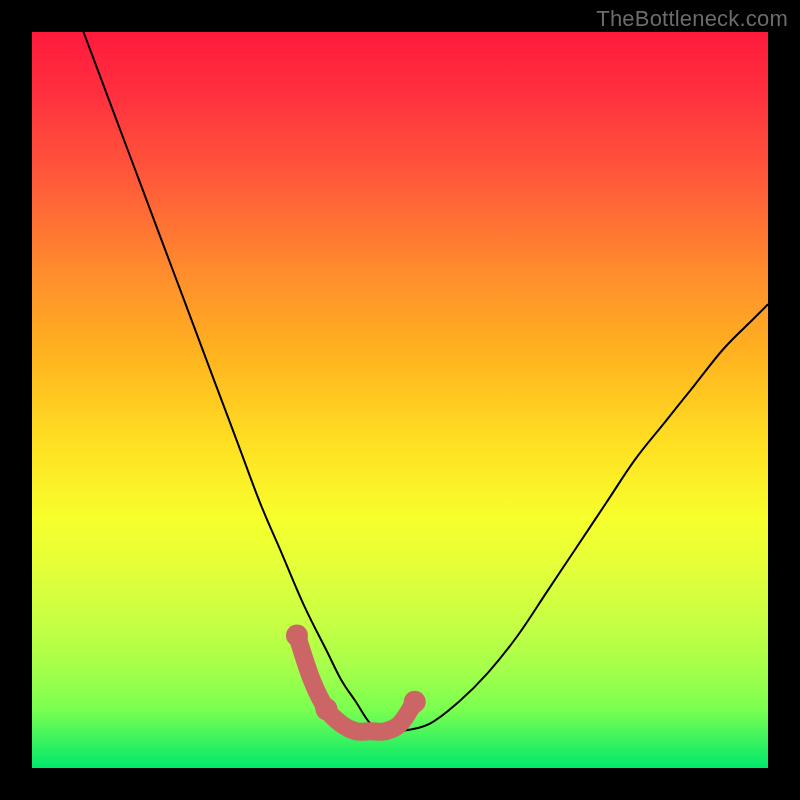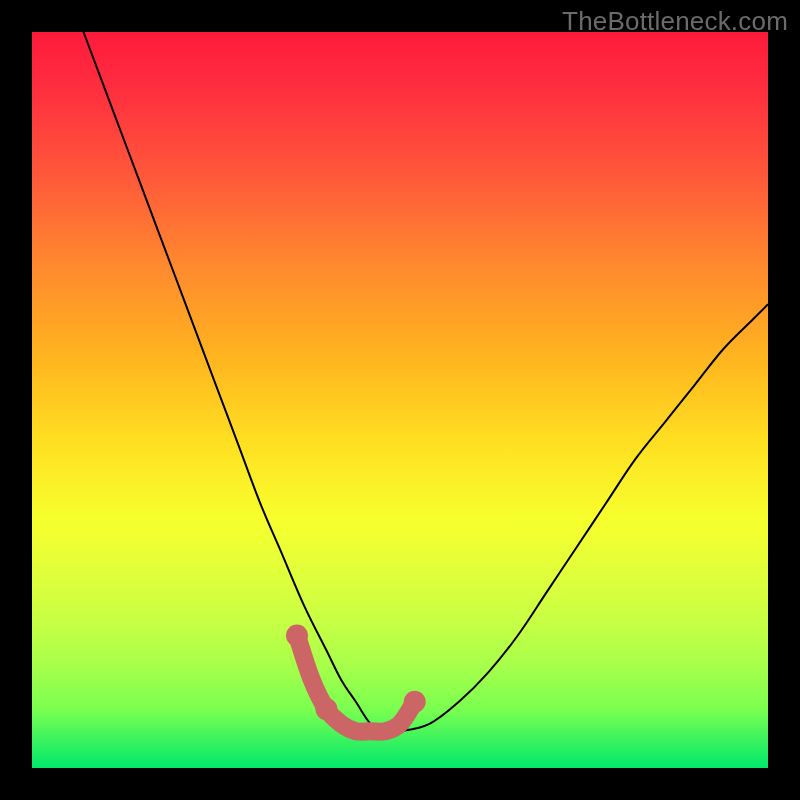--- a/index.html
+++ b/index.html
@@ -40,21 +40,21 @@
       #a8ff4a 86%,
       #7bff50 92%,
       #00e86b 100%
     );
   }
   .watermark {
     position: absolute;
     top: 6px;
     right: 12px;
     color: #6b6b6b;
-    font-size: 26px;
+    font-size: 22px;
     font-weight: 500;
     letter-spacing: 0.2px;
     user-select: none;
   }
   svg.curve {
     position: absolute;
     top: 0;
     left: 0;
     width: 736px;
     height: 736px;

